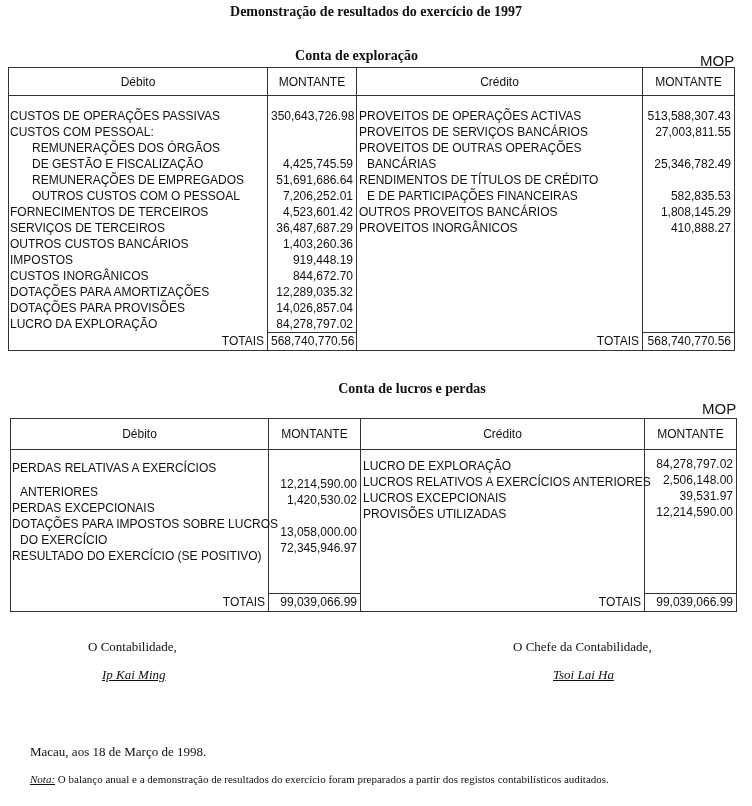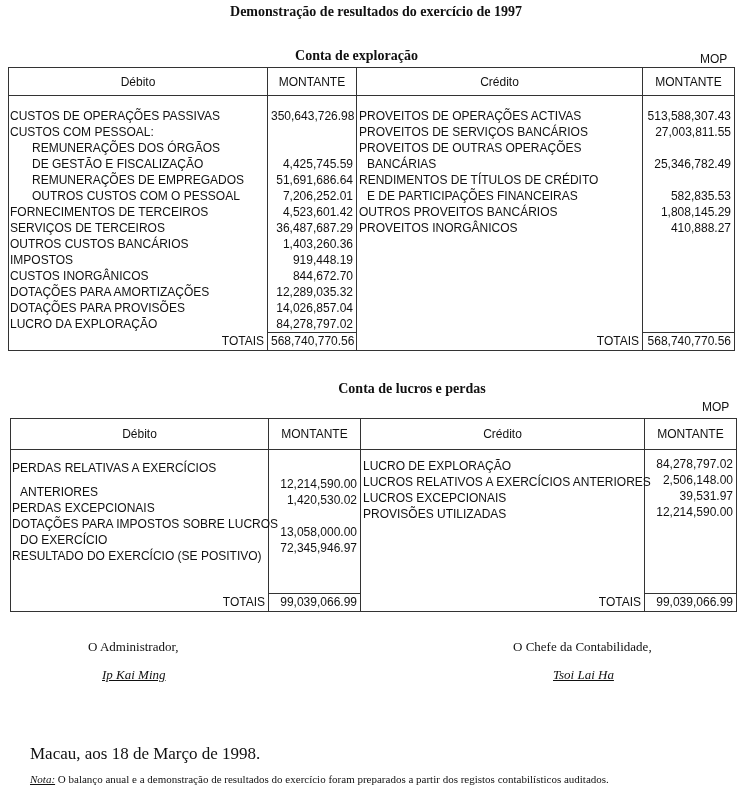--- a/index.html
+++ b/index.html
@@ -1,35 +1,35 @@
 <!DOCTYPE html>
 <html><head>
 <meta charset="utf-8">
 <style>
   html, body { margin:0; padding:0; background:#fff; }
   body { width:752px; height:806px; position:relative; overflow:hidden; color:#111; }
   .serif { font-family: "Liberation Serif", "DejaVu Serif", serif; }
   .sans { font-family: "Liberation Sans", "DejaVu Sans", sans-serif; }
   .title { position:absolute; left:0; width:752px; text-align:center; top:4px; font-size:14px; font-weight:bold; }
   .subtitle { position:absolute; text-align:center; font-size:14px; font-weight:bold; }
-  .mop { position:absolute; font-size:12px; }
+  .mop { position:absolute; font-size:15px; }
   table.fin { position:absolute; border-collapse:collapse; font-size:12px; table-layout:fixed; }
   table.fin td, table.fin th { border-left:1px solid #333; border-right:1px solid #333; padding:0 3px; white-space:nowrap; }
   table.fin { border:1.5px solid #333; }
   table.fin th { font-weight:normal; text-align:center; border-bottom:1.5px solid #333; }
   table.fin td.amt { text-align:right; }
   table.fin td.lbl { text-align:left; }
   .ind1 { padding-left:22px !important; }
   .body-cell { vertical-align:top; padding-top:12px !important; }
   .line { height:16px; line-height:16px; }
   .tot-row td { border-top:1px solid #333; height:17px; line-height:17px; }
   .tot-row td.nobt { border-top:none; }
   .sig { position:absolute; font-size:13px; }
   .it { font-style:italic;text-decoration:underline; }
-  .foot { position:absolute; font-size:17px; }
+  .foot { position:absolute; font-size:13px; }
   .note { position:absolute; font-size:11px; }
 </style>
 </head>
 <body>
 
 <div class="title serif">Demonstração de resultados do exercício de 1997</div>
 
 <div class="subtitle serif" style="left:0;width:713px;top:48px;">Conta de exploração</div>
 <div class="mop sans" style="left:700px;top:52px;">MOP</div>
 
@@ -159,19 +159,19 @@
   </tr>
   <tr class="tot-row">
     <td class="amt nobt">TOTAIS</td>
     <td class="amt">99,039,066.99</td>
     <td class="amt nobt">TOTAIS</td>
     <td class="amt">99,039,066.99</td>
   </tr>
 </tbody>
   </table>
 
-<div class="sig serif" style="left:88px;top:639px;">O Administrador,</div>
+<div class="sig serif" style="left:88px;top:639px;">O Contabilidade,</div>
 <div class="sig serif it" style="left:102px;top:667px;">Ip Kai Ming</div>
 <div class="sig serif" style="left:513px;top:639px;">O Chefe da Contabilidade,</div>
 <div class="sig serif it" style="left:553px;top:667px;">Tsoi Lai Ha</div>
 
 <div class="foot serif" style="left:30px;top:744px;">Macau, aos 18 de Março de 1998.</div>
 <div class="note serif" style="left:30px;top:773px;"><span class="it">Nota:</span><span> O balanço anual e a demonstração de resultados do exercício foram preparados a partir dos registos contabilísticos auditados.</span></div>
 
 </body></html>

